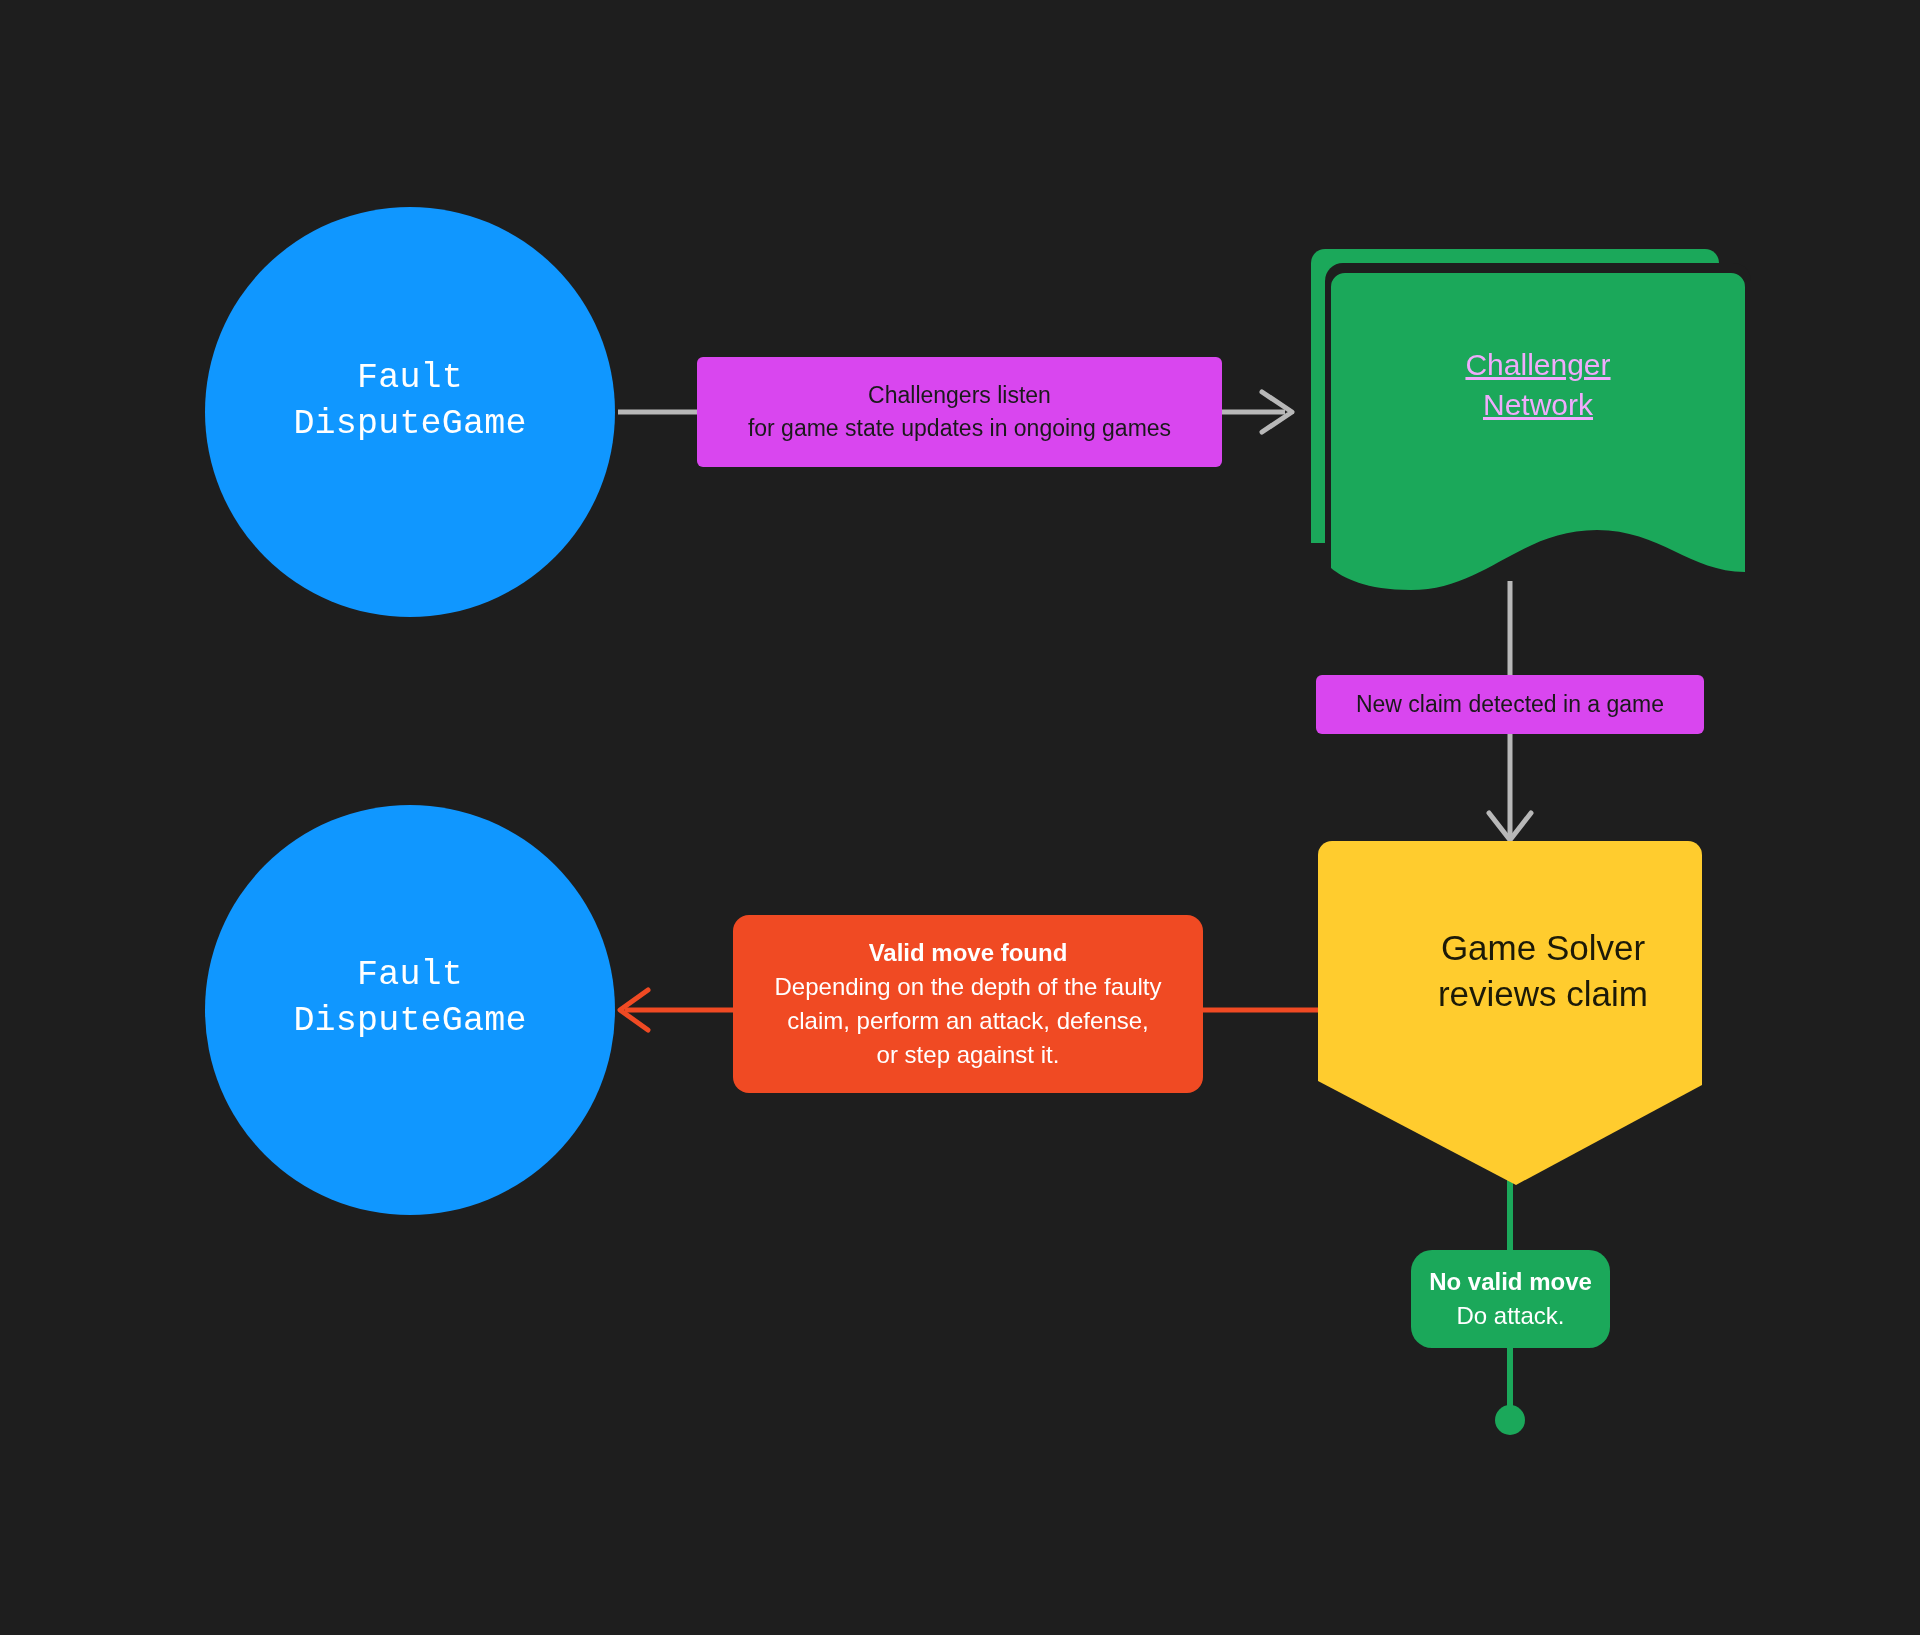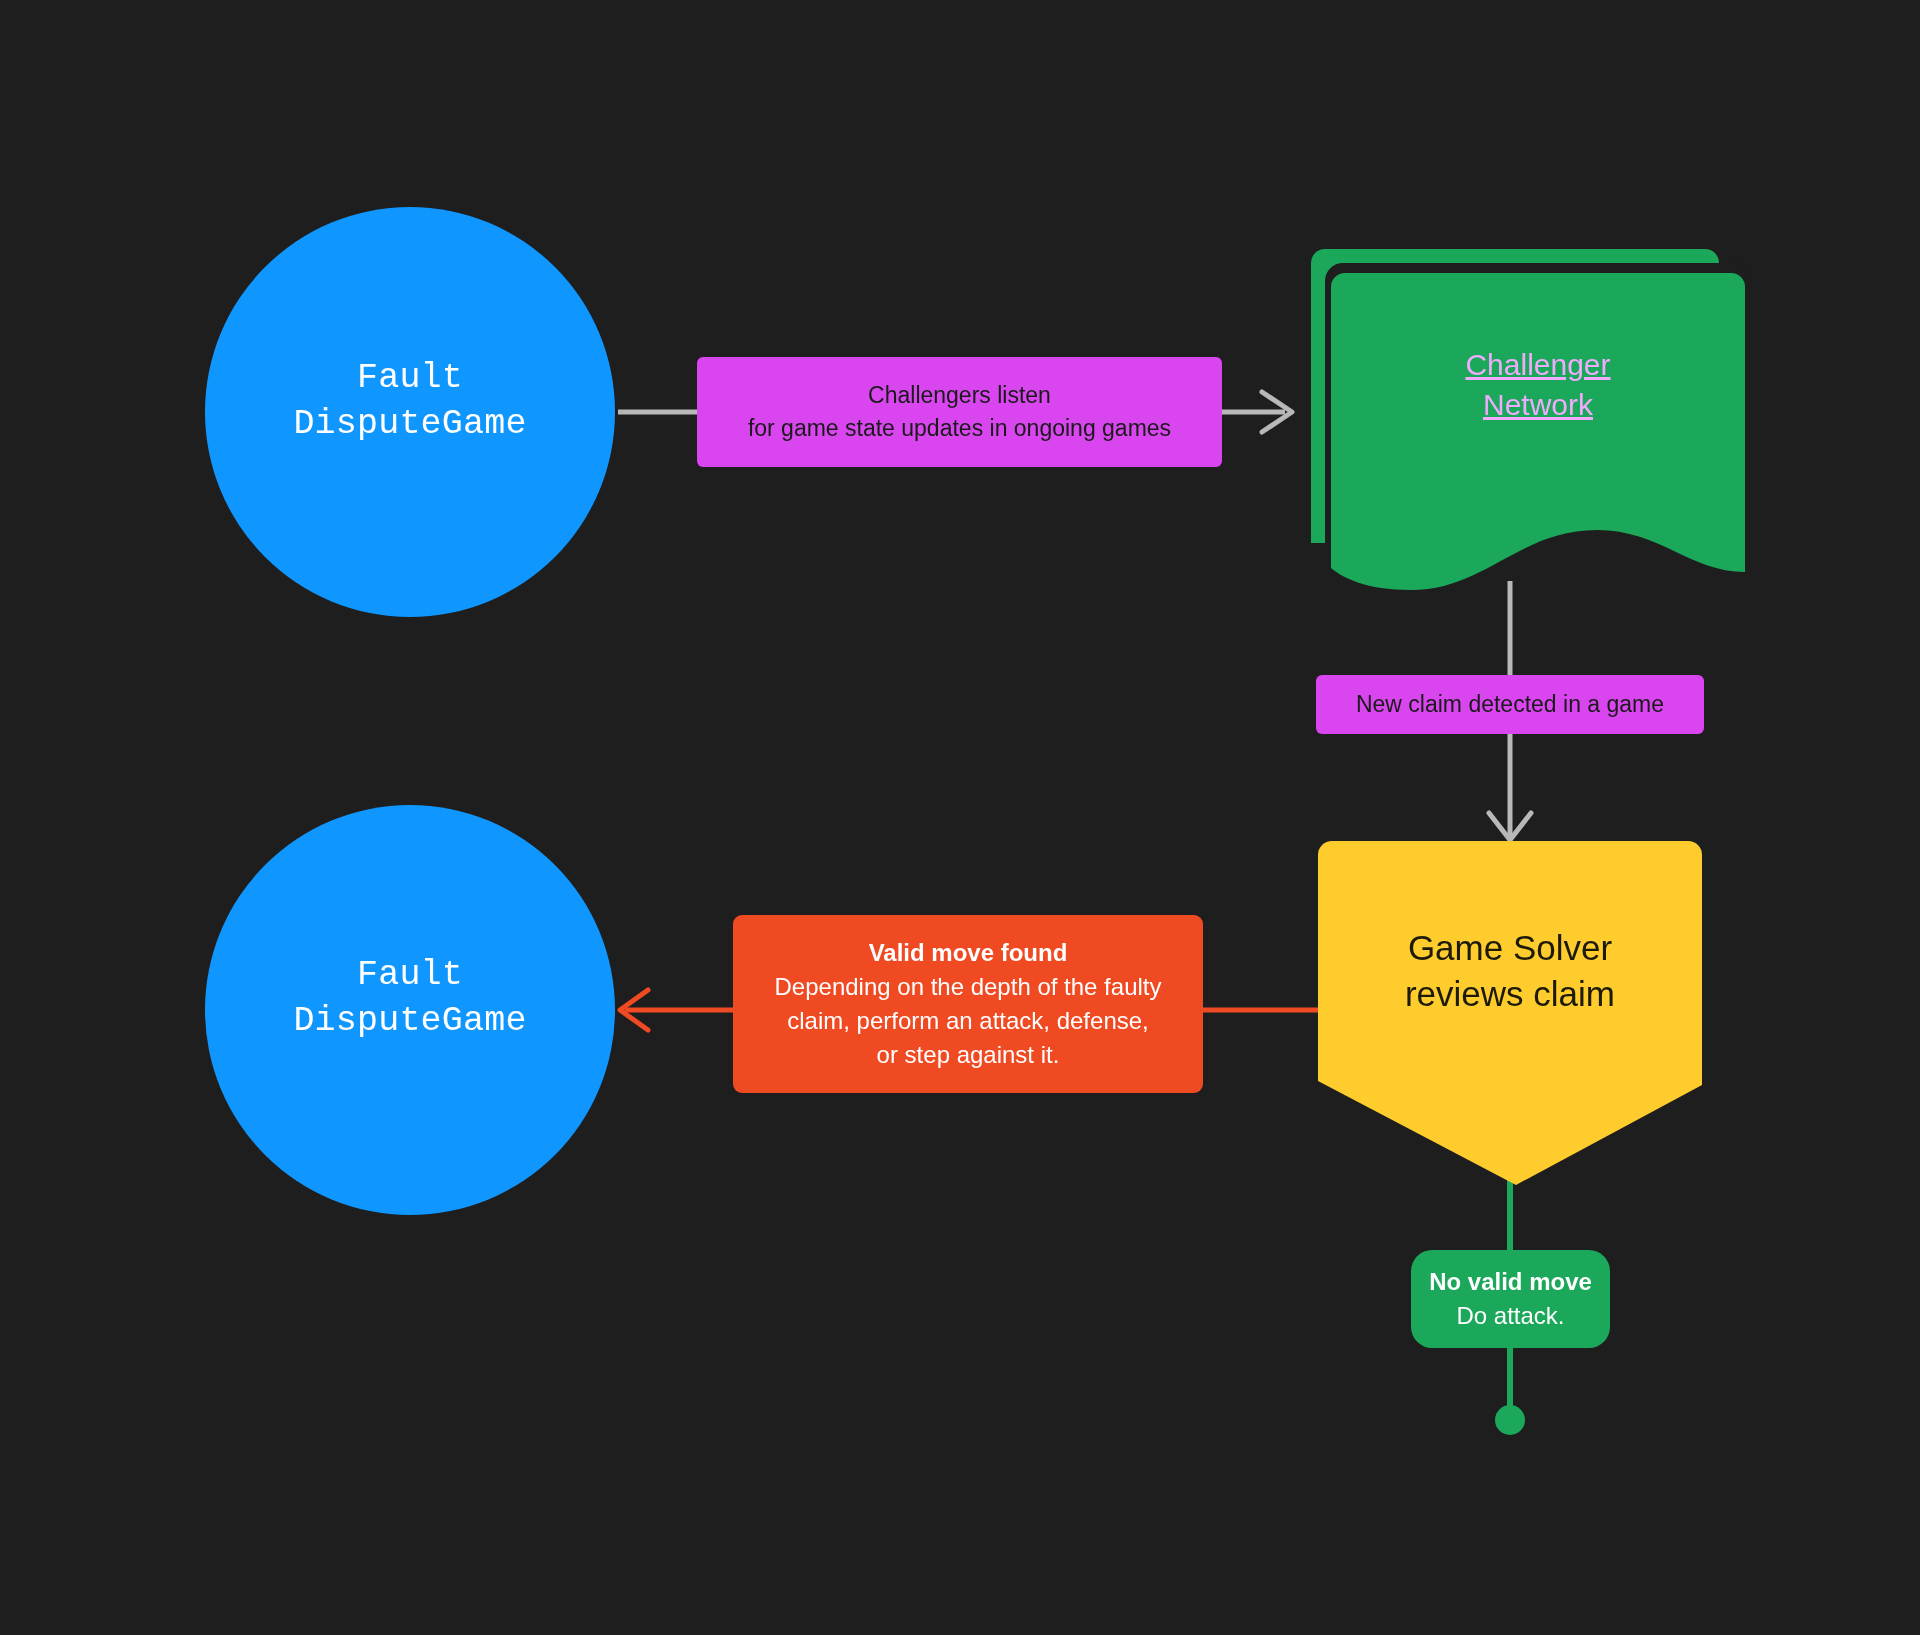--- a/index.html
+++ b/index.html
@@ -53,20 +53,21 @@
     font-size: 30px;
     font-weight: 400;
     text-decoration: underline;
   }
 
   
   .pent-label {
     color: #1c1a08;
     font-size: 35px;
     font-weight: 400;
+    padding-left: 33px;
   }
 
   
   .edge-chip {
     position: absolute;
     box-sizing: border-box;
     display: flex;
     flex-direction: column;
     align-items: center;
     justify-content: center;
@@ -79,21 +80,21 @@
     font-size: 23px;
     line-height: 1.44;
     padding: 9px 18px;
   }
   .chip-orange {
     background: #f04a23;
     color: #ffffff;
     font-size: 24px;
     line-height: 1.42;
     padding: 12px 16px;
-    border-radius: 9px;
+    border-radius: 16px;
   }
   .chip-green {
     background: #1ba85a;
     color: #ffffff;
     font-size: 24px;
     line-height: 1.42;
     padding: 12px 16px;
     border-radius: 21px;
   }
   .chip-title {

